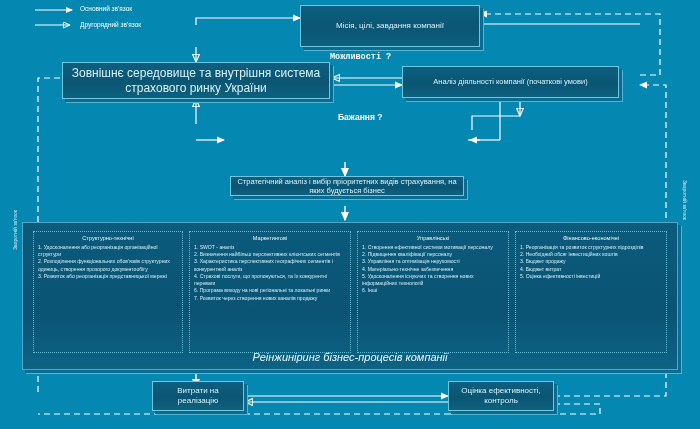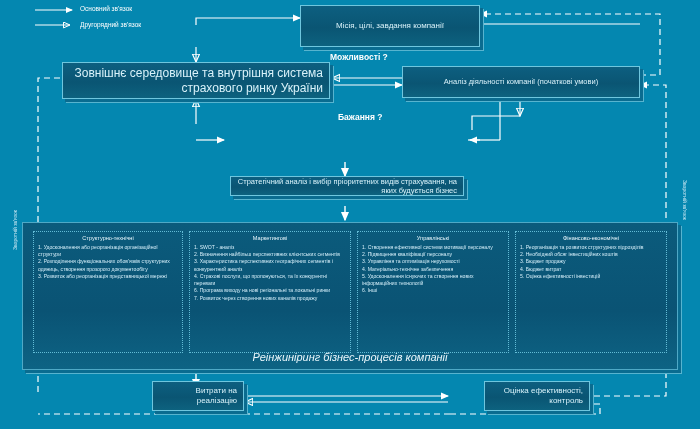--- a/index.html
+++ b/index.html
@@ -14,21 +14,21 @@
   svg.lines{position:absolute;left:0;top:0;width:700px;height:429px;pointer-events:none;}
 
   
   .box{
     position:absolute;
     background:linear-gradient(180deg,#0d5f80 0%,#0a5573 55%,#0d627f 100%);
     border:1px solid #6fc6de;
     box-shadow:3px 3px 0 0 #0a6c90, 4px 4px 0 0 #57b4cf;
     color:#d9f2fa;
     display:flex;align-items:center;justify-content:center;
-    text-align:right;
+    text-align:center;
     line-height:1.25;
     box-sizing:border-box;
     z-index:3;
   }
   .box span{display:block;padding:0 6px;}
 
   
   .qlabel{
     position:absolute;
     color:#ffffff;
@@ -150,45 +150,45 @@
     <polyline points="450,414 38,414" fill="none" stroke="#ffffff" stroke-width="1.2" stroke-dasharray="6,4"></polyline>
     <polyline points="554,404 600,404 600,414 450,414" fill="none" stroke="#ffffff" stroke-width="1.2" stroke-dasharray="6,4"></polyline>
   </svg>
 
   <div class="legend-text" style="left:80px;top:5px;">Основний зв'язок</div>
   <div class="legend-text" style="left:80px;top:21px;">Другорядний зв'язок</div>
 
   <div class="vert-label" style="left:12px;top:250px;transform:rotate(-90deg);">Зворотній зв'язок</div>
   <div class="vert-label" style="left:688px;top:180px;transform:rotate(90deg);">Зворотній зв'язок</div>
 
-  <div class="qlabel" style="left:330px;top:52px;">Можливості ?</div>
+  <div class="qlabel" style="left:330px;top:52px;font-family:Liberation Mono, monospace;">Можливості ?</div>
   <div class="qlabel" style="left:338px;top:104px;margin-top:8px;">Бажання ?</div>
 
   <div class="box" style="left:300px;top:5px;width:180px;height:42px;font-size:8px;">
     <span>Місія, цілі, завдання компанії</span>
   </div>
 
   <div class="box" style="left:62px;top:62px;width:268px;height:37px;font-size:12px;">
     <span>Зовнішнє середовище та внутрішня система страхового ринку України</span>
   </div>
 
-  <div class="box" style="left:402px;top:66px;width:238px;height:32px;font-size:7.5px;">
+  <div class="box" style="left:402px;top:66px;width:217px;height:32px;font-size:7.5px;">
     <span>Аналіз діяльності компанії (початкові умови)</span>
   </div>
 
 
   <div class="box" style="left:230px;top:176px;width:234px;height:20px;font-size:7.5px;">
     <span>Стратегічний аналіз і вибір пріоритетних видів страхування, на яких будується бізнес</span>
   </div>
 
   <div class="box" style="left:152px;top:381px;width:92px;height:30px;font-size:8px;">
     <span>Витрати на реалізацію</span>
   </div>
 
-  <div class="box" style="left:448px;top:381px;width:106px;height:30px;font-size:8px;margin-left:36px;">
+  <div class="box" style="left:448px;top:381px;width:106px;height:30px;font-size:8px;">
     <span>Оцінка ефективності, контроль</span>
   </div>
 
   <div id="panel">
 
     <div class="col" style="left:10px;width:150px;">
       <span class="col-title">Структурно-технічні</span>
       <ul class="col-list">
         <li>1. Удосконалення або реорганізація організаційної структури</li>
         <li>2. Розподілення функціональних обов'язків структурних одиниць, створення прозорого документообігу</li>

